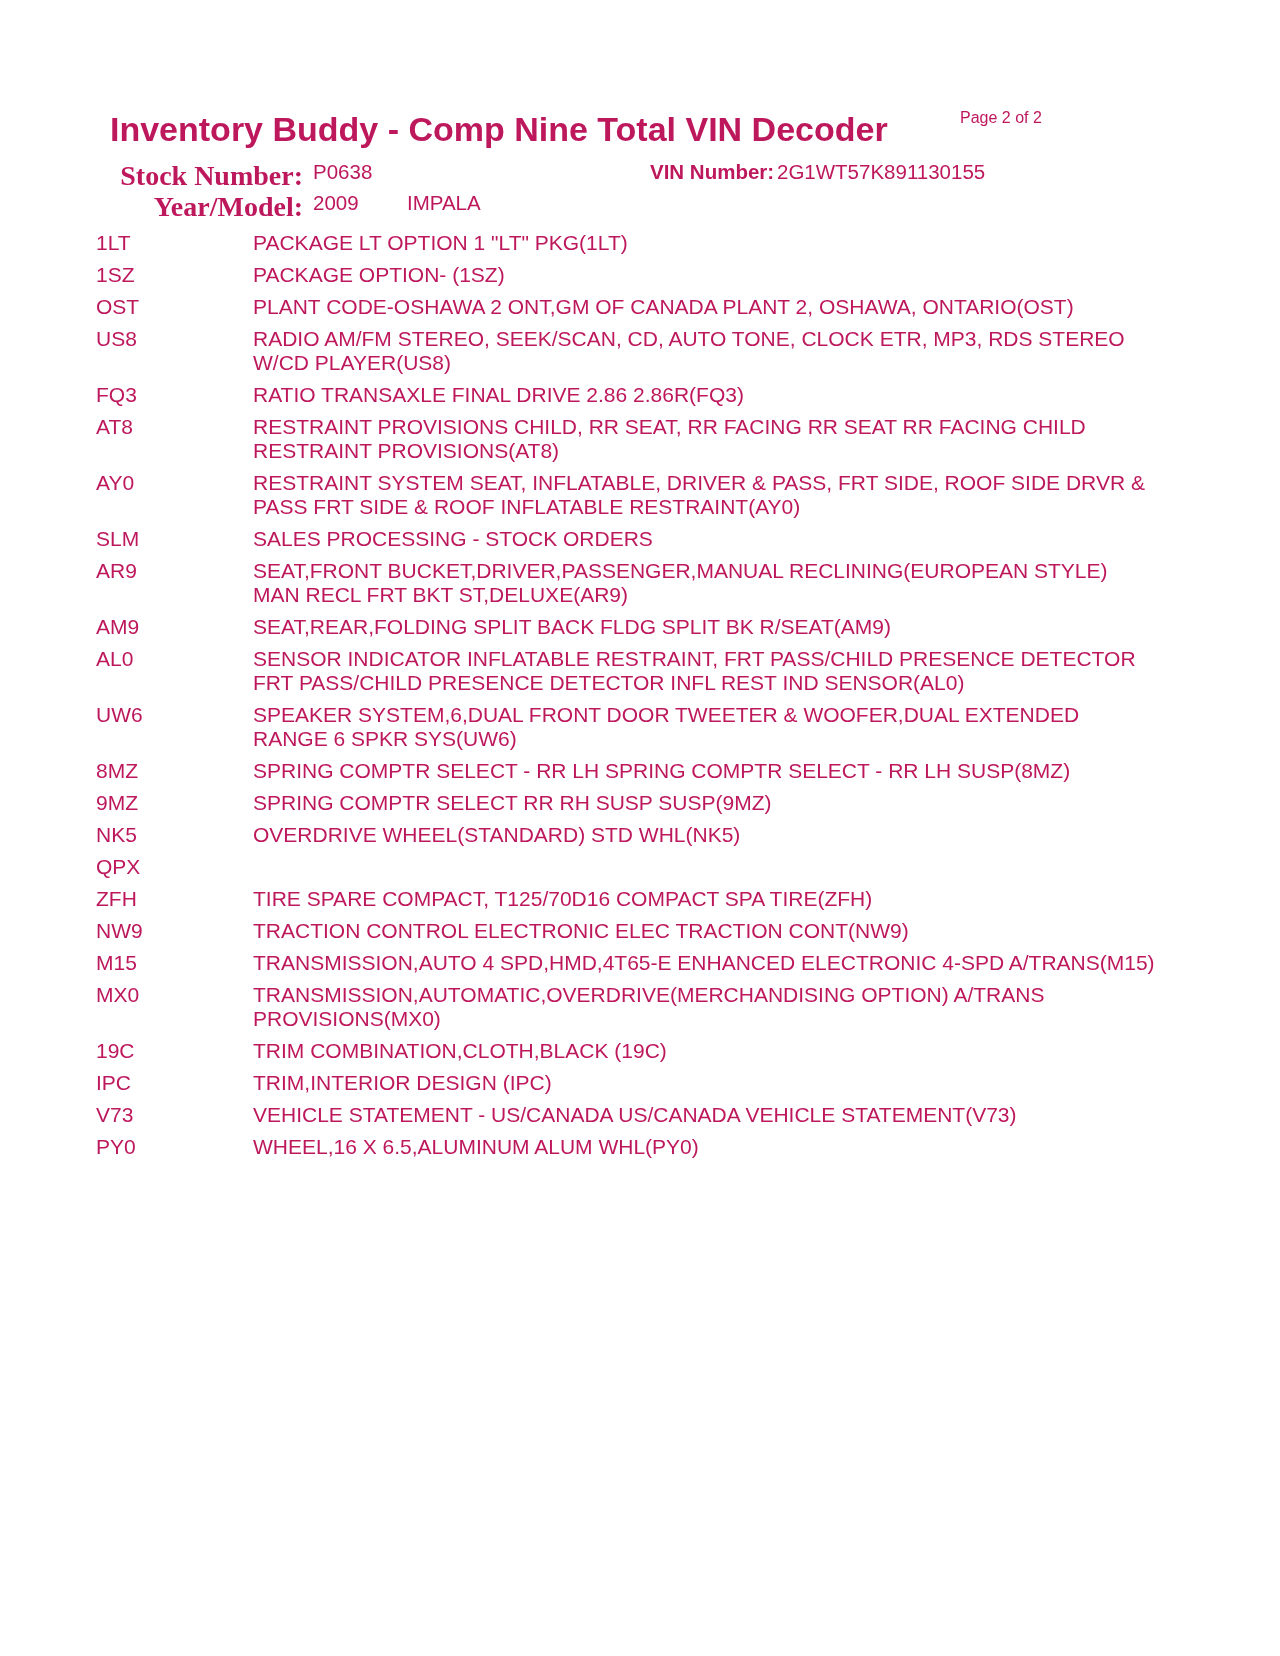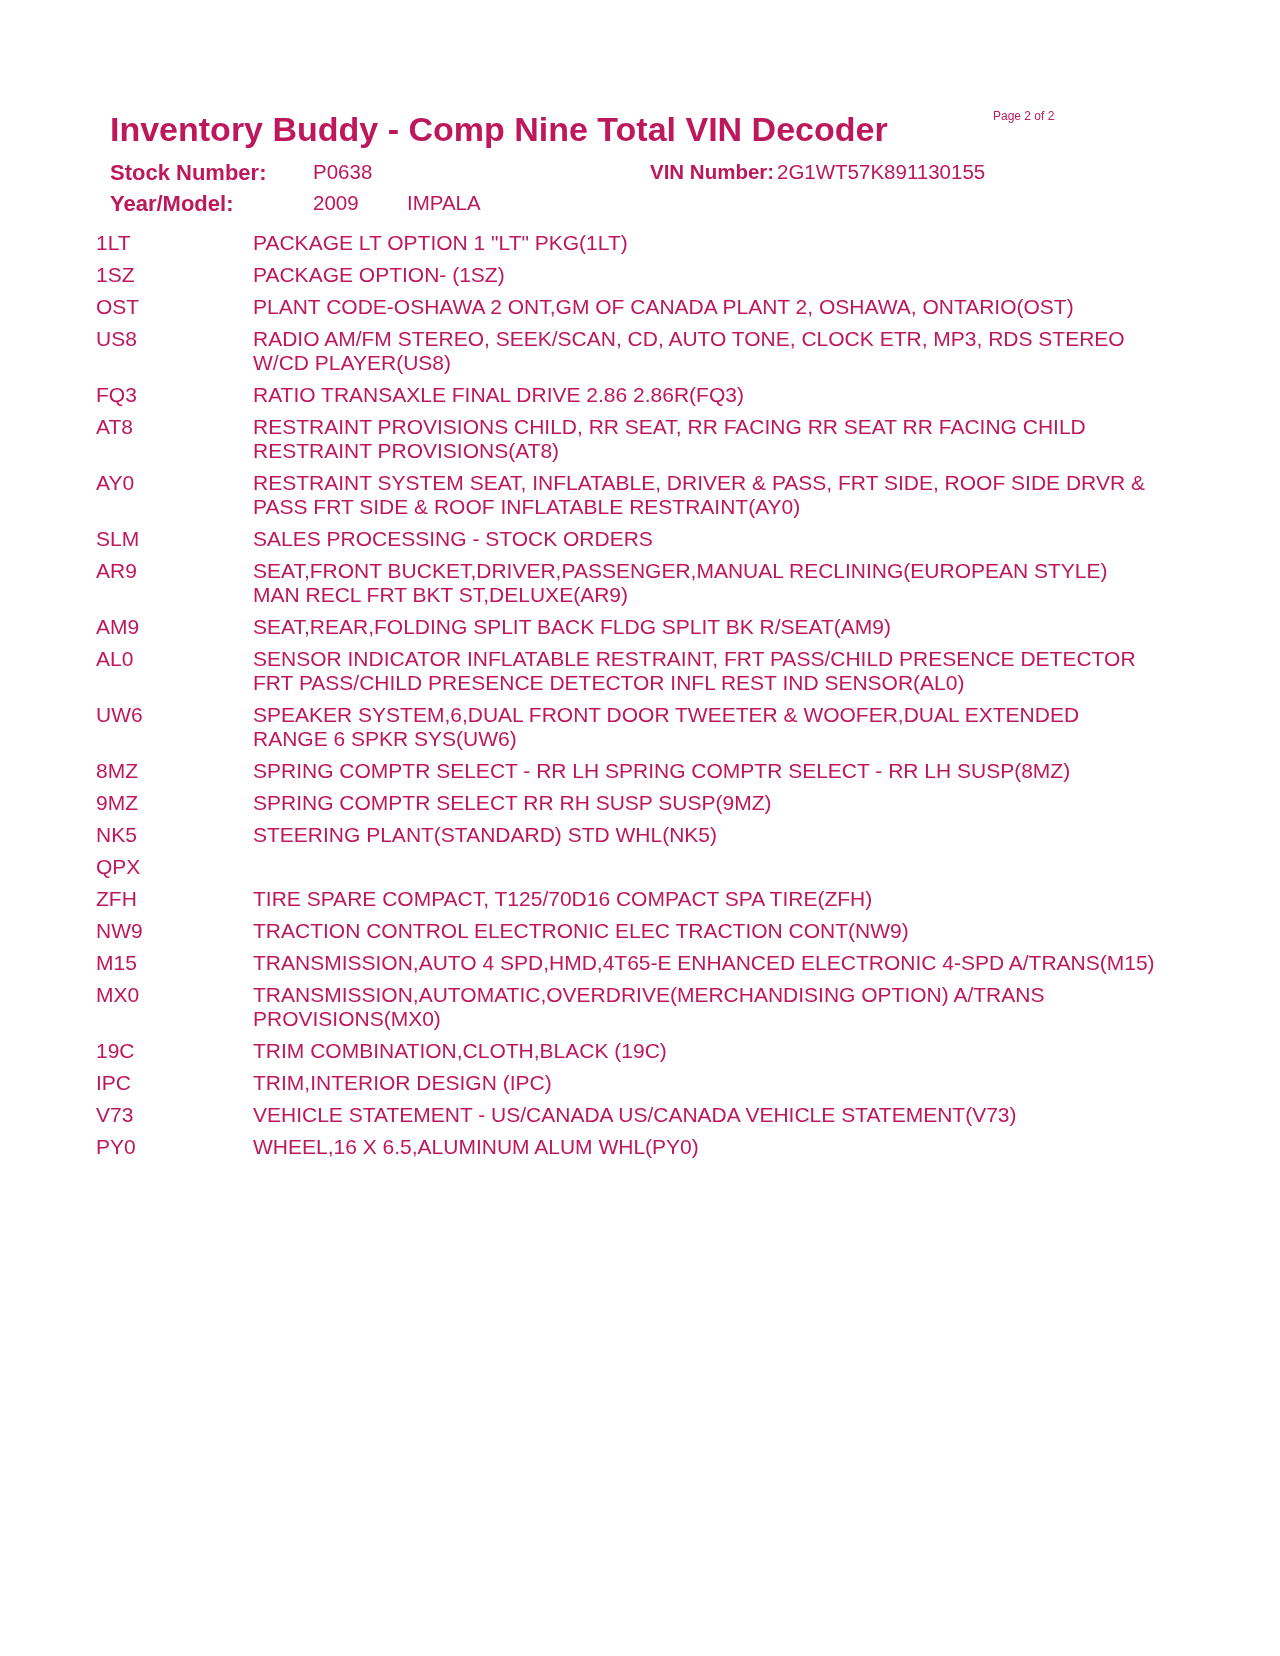--- a/index.html
+++ b/index.html
@@ -20,33 +20,34 @@
     position: absolute;
     left: 110px;
     top: 110px;
     font-size: 34px;
     font-weight: bold;
     letter-spacing: 0px;
     white-space: nowrap;
   }
   .page-indicator {
     position: absolute;
-    left: 993px;
+    left: 960px;
     top: 109px;
-    font-size: 12px;
+    font-size: 16px;
     white-space: nowrap;
   }
   .meta-label {
     position: absolute;
     left: 110px;
     width: 193px;
-    text-align: left;
-    font-size: 22px;
+    text-align: right;
+    font-size: 28px;
     font-weight: bold;
     white-space: nowrap;
+    font-family: Liberation Serif, serif;
   }
   .meta-value {
     position: absolute;
     font-size: 20.5px;
     white-space: nowrap;
   }
   .row-stock { top: 160px; }
   .row-year  { top: 191px; }
   .vin-label {
     position: absolute;
@@ -163,21 +164,21 @@
     <div class="option-row">
       <div class="option-code">8MZ</div>
       <div class="option-desc">SPRING COMPTR SELECT - RR LH SPRING COMPTR SELECT - RR LH SUSP(8MZ)</div>
     </div>
     <div class="option-row">
       <div class="option-code">9MZ</div>
       <div class="option-desc">SPRING COMPTR SELECT RR RH SUSP SUSP(9MZ)</div>
     </div>
     <div class="option-row">
       <div class="option-code">NK5</div>
-      <div class="option-desc">STEERING PLANT(STANDARD) STD WHL(NK5)</div>
+      <div class="option-desc">OVERDRIVE WHEEL(STANDARD) STD WHL(NK5)</div>
     </div>
     <div class="option-row">
       <div class="option-code">QPX</div>
     </div>
     <div class="option-row">
       <div class="option-code">ZFH</div>
       <div class="option-desc">TIRE SPARE COMPACT, T125/70D16 COMPACT SPA TIRE(ZFH)</div>
     </div>
     <div class="option-row">
       <div class="option-code">NW9</div>

